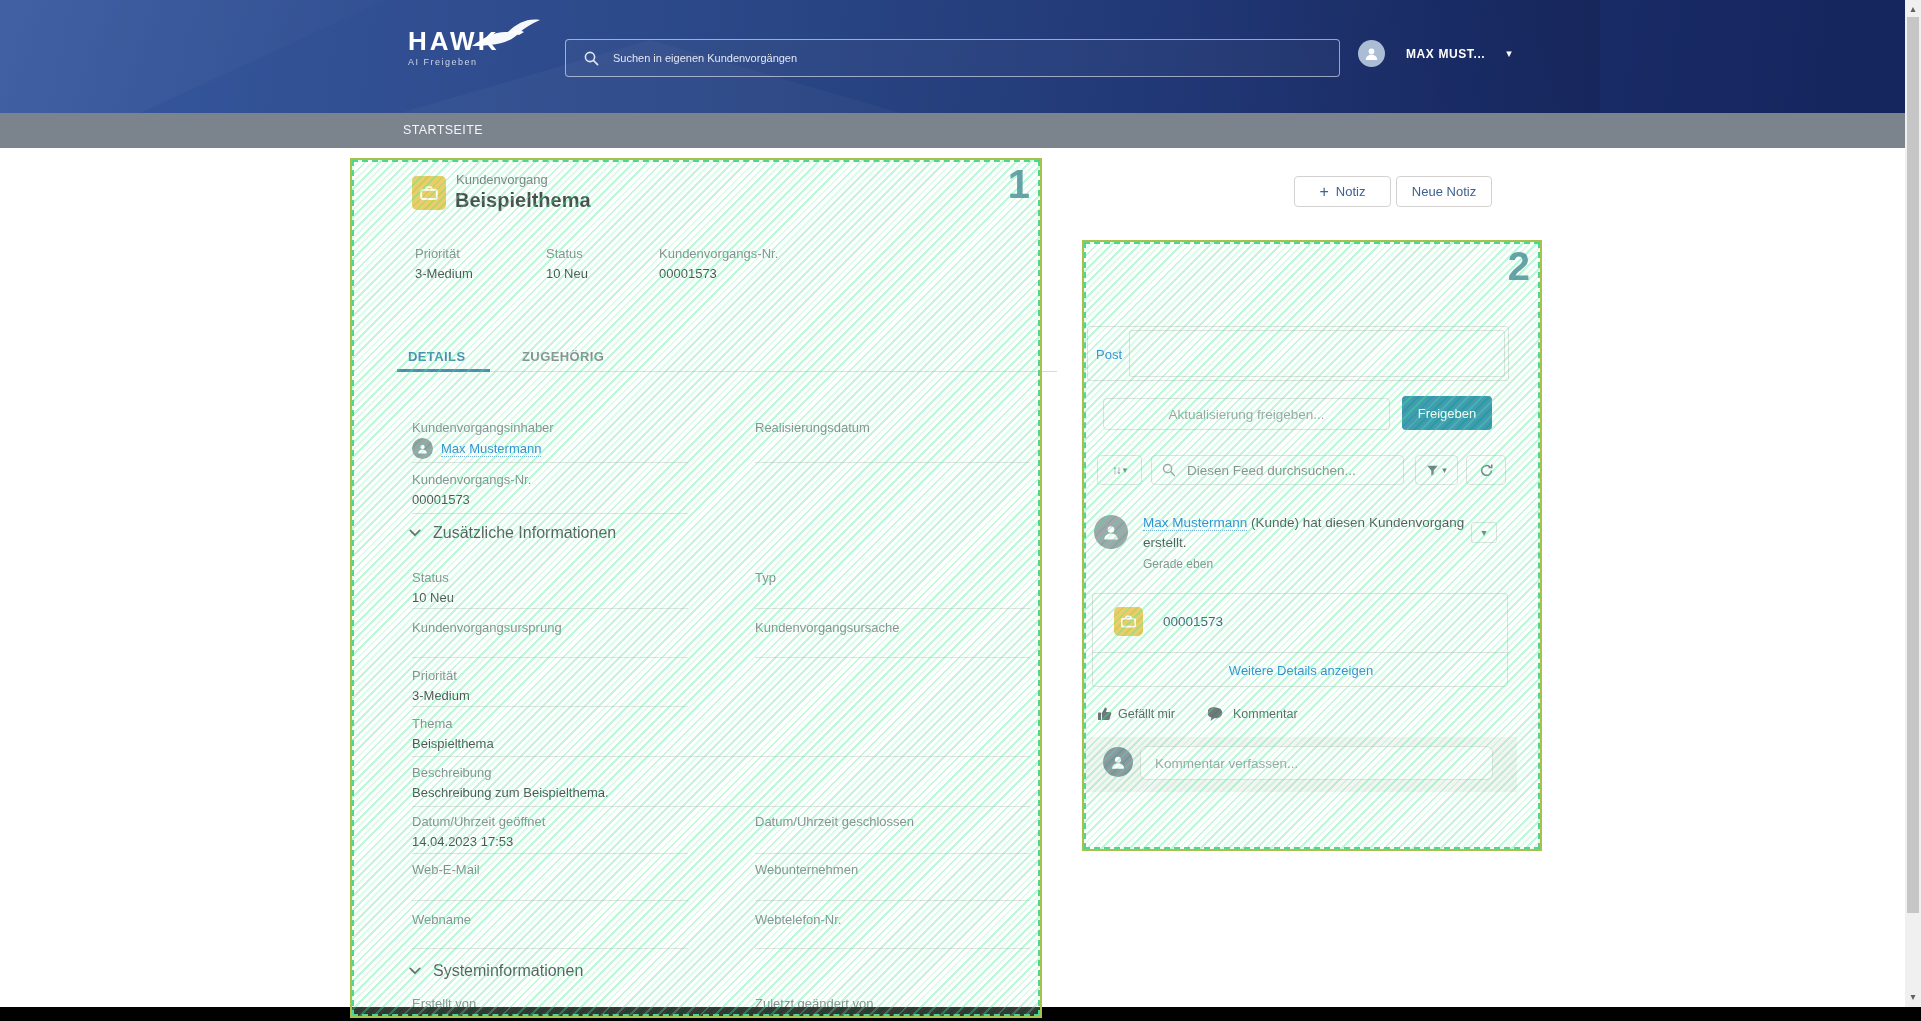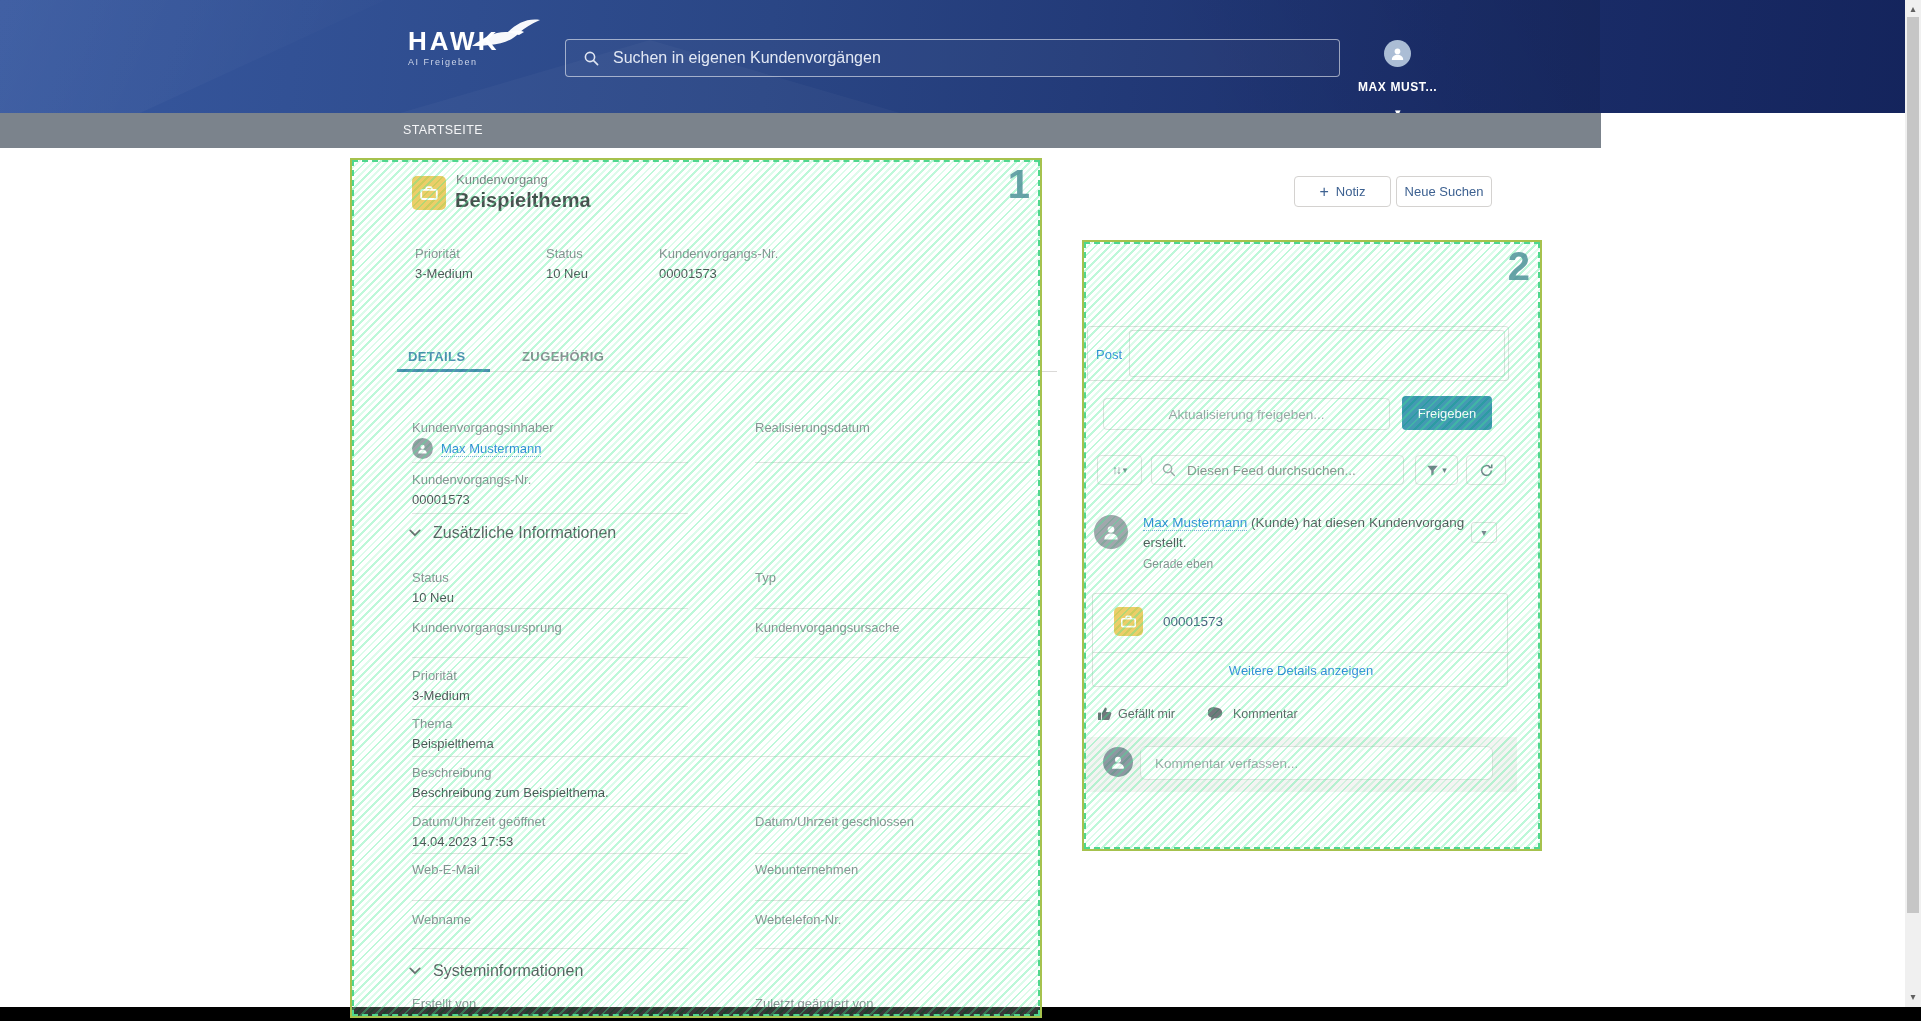--- a/index.html
+++ b/index.html
@@ -11,30 +11,30 @@
   .nav{position:absolute;left:0;top:0;width:1921px;height:113px;
        background:linear-gradient(97deg,#37589f 0%,#2a4685 40%,#1b2e6b 75%,#14245c 100%);overflow:hidden;}
   .tri{position:absolute;pointer-events:none;}
   .brand{position:absolute;left:408px;top:28px;color:#fff;cursor:pointer;}
   .brand-name{font-size:26px;font-weight:bold;letter-spacing:3px;line-height:26px;}
   .brand-tagline{display:block;font-size:9px;letter-spacing:1.5px;color:#ccd5e9;margin-top:3px;}
   .bird{position:absolute;left:60px;top:-14px;}
   .gsearch{position:absolute;left:565px;top:39px;width:773px;height:36px;border:1px solid rgba(255,255,255,.55);
            border-radius:4px;display:flex;align-items:center;background:rgba(255,255,255,.03);}
   .gsearch svg{margin:0 12px 0 18px;flex:0 0 auto;}
-  .gsearch input{flex:1;background:transparent;border:none;outline:none;color:#fff;font-size:16px;
+  .gsearch input{flex:1;background:transparent;border:none;outline:none;color:#fff;font-size:11px;
                  font-family:"Liberation Sans",sans-serif;}
   .gsearch input::placeholder{color:#e2e8f4;opacity:1;}
-  .usermenu{position:absolute;left:1358px;top:40px;display:flex;align-items:center;gap:13px;cursor:pointer;flex-direction:column;}
+  .usermenu{position:absolute;left:1358px;top:40px;display:flex;align-items:center;gap:21px;cursor:pointer;}
   .avatar{border-radius:50%;overflow:hidden;display:flex;align-items:center;justify-content:center;}
   .uname{color:#fff;font-size:12px;font-weight:bold;letter-spacing:.6px;}
   .caret{color:#fff;font-size:11px;line-height:11px;}
 
   
-  .tabbar{position:absolute;left:0;top:113px;width:1601px;height:35px;background:#7b838c;}
+  .tabbar{position:absolute;left:0;top:113px;width:1921px;height:35px;background:#7b838c;}
   .tabbar-item{display:inline-block;margin-left:403px;line-height:35px;color:#f4f5f7;font-size:12.5px;
                letter-spacing:.4px;cursor:pointer;}
 
   
   .ent-label{font-size:13px;color:#5c6064;}
   .rec-title{font-size:20px;font-weight:600;color:#1d2022;}
   .case-icon{background:#e7c03f;display:flex;align-items:center;justify-content:center;}
   .hl .lb{font-size:13px;color:#6e7378;}
   .hl .vl{font-size:13px;color:#23272b;margin-top:5px;}
   .tab{font-size:13px;font-weight:bold;letter-spacing:.4px;padding:0 11px;cursor:pointer;}
@@ -124,21 +124,21 @@
 
   <div class="tabbar">
     <span class="tabbar-item">STARTSEITE</span>
   </div>
 
   <div class="btn-white" style="left:1294px;top:176px;width:97px;">
     <span style="font-size:16px;color:#3d6191;line-height:16px;">+</span>
     <span>Notiz</span>
   </div>
   <div class="btn-white" style="left:1396px;top:176px;width:96px;">
-    <span>Neue Suchen</span>
+    <span>Neue Notiz</span>
   </div>
 
   <div class="case-icon abs" style="left:412px;top:176px;width:34px;height:34px;border-radius:5px;">
     <svg width="22" height="22" viewBox="0 0 24 24" fill="none" stroke="#fff" stroke-width="2">
       <rect x="3.5" y="8.5" width="17" height="10" rx="1.5"></rect>
       <path d="M9 8.5 V7 a1.5 1.5 0 0 1 1.5-1.5 h3 A1.5 1.5 0 0 1 15 7 v1.5"></path>
     </svg>
   </div>
   <span class="ent-label abs" style="left:456px;top:172px;">Kundenvorgang</span>
   <span class="rec-title abs" style="left:455px;top:189px;">Beispielthema</span>

